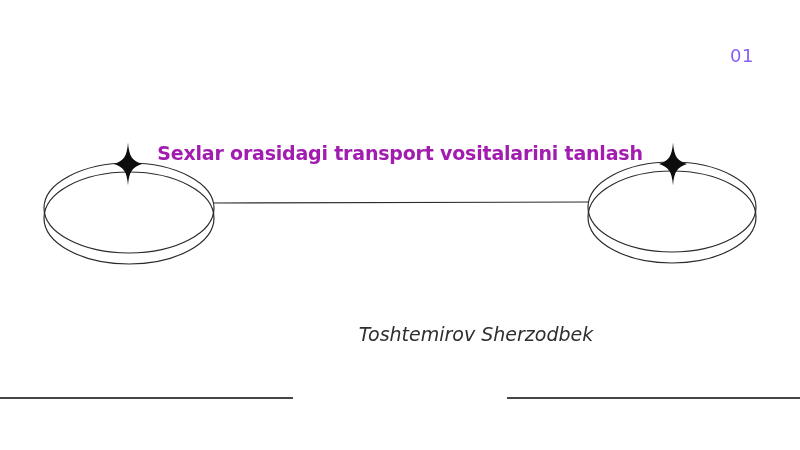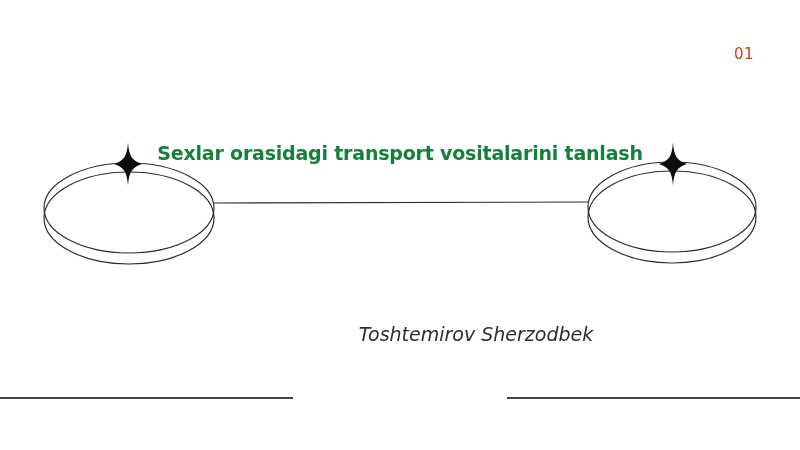--- a/index.html
+++ b/index.html
@@ -10,33 +10,33 @@
     font-family: "DejaVu Sans", "Liberation Sans", sans-serif;
   }
   .slide {
     position: relative;
     width: 800px; height: 450px;
     background: #ffffff;
   }
   .page-number {
     position: absolute;
     top: 45px; right: 46px;
-    font-size: 15px;
+    font-size: 18px;
     letter-spacing: 0.5px;
-    color: #c2410c;
+    color: #8b5cf6;
     font-weight: 400;
   }
   .slide-title {
     position: absolute;
     top: 142px; left: 0; right: 0;
     text-align: center;
     font-size: 19px;
     font-weight: 700;
     letter-spacing: -0.2px;
-    color: #15803d;
+    color: #a21caf;
     white-space: nowrap;
   }
   .author-name {
     position: absolute;
     top: 307px; left: 476px;
     transform: translateX(-50%);
     font-size: 19px;
     font-style: italic;
     color: #2e2e2e;
     white-space: nowrap;

